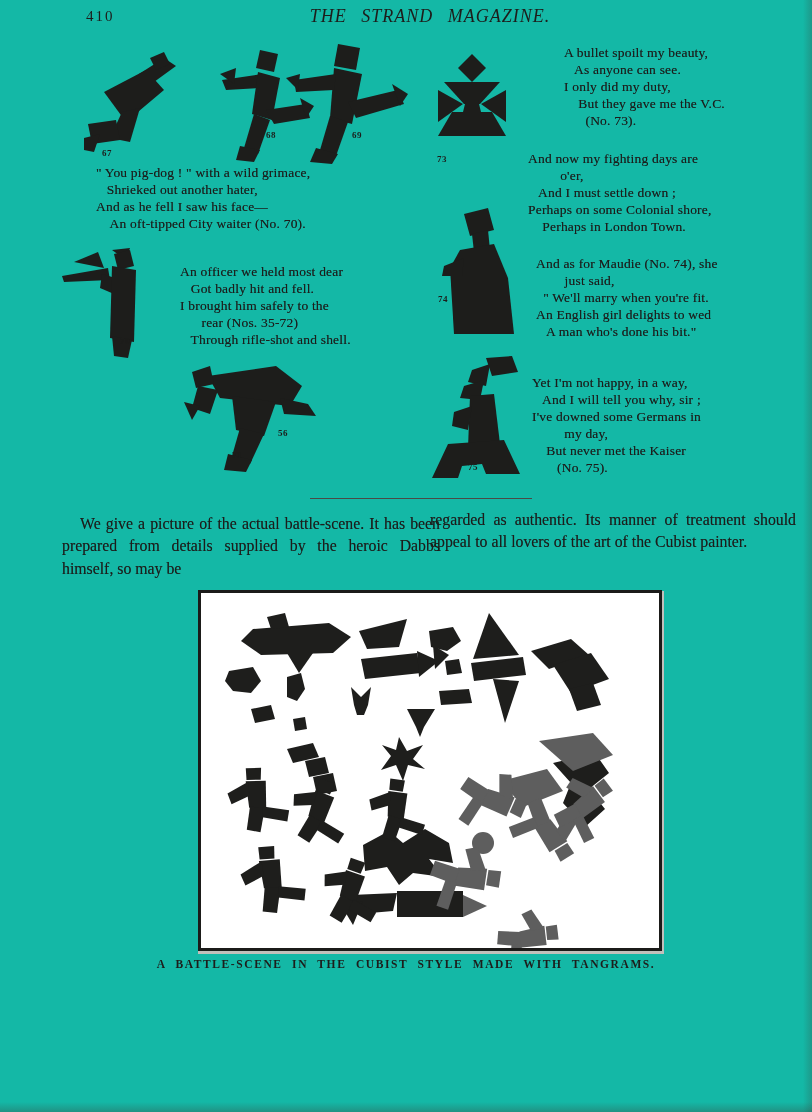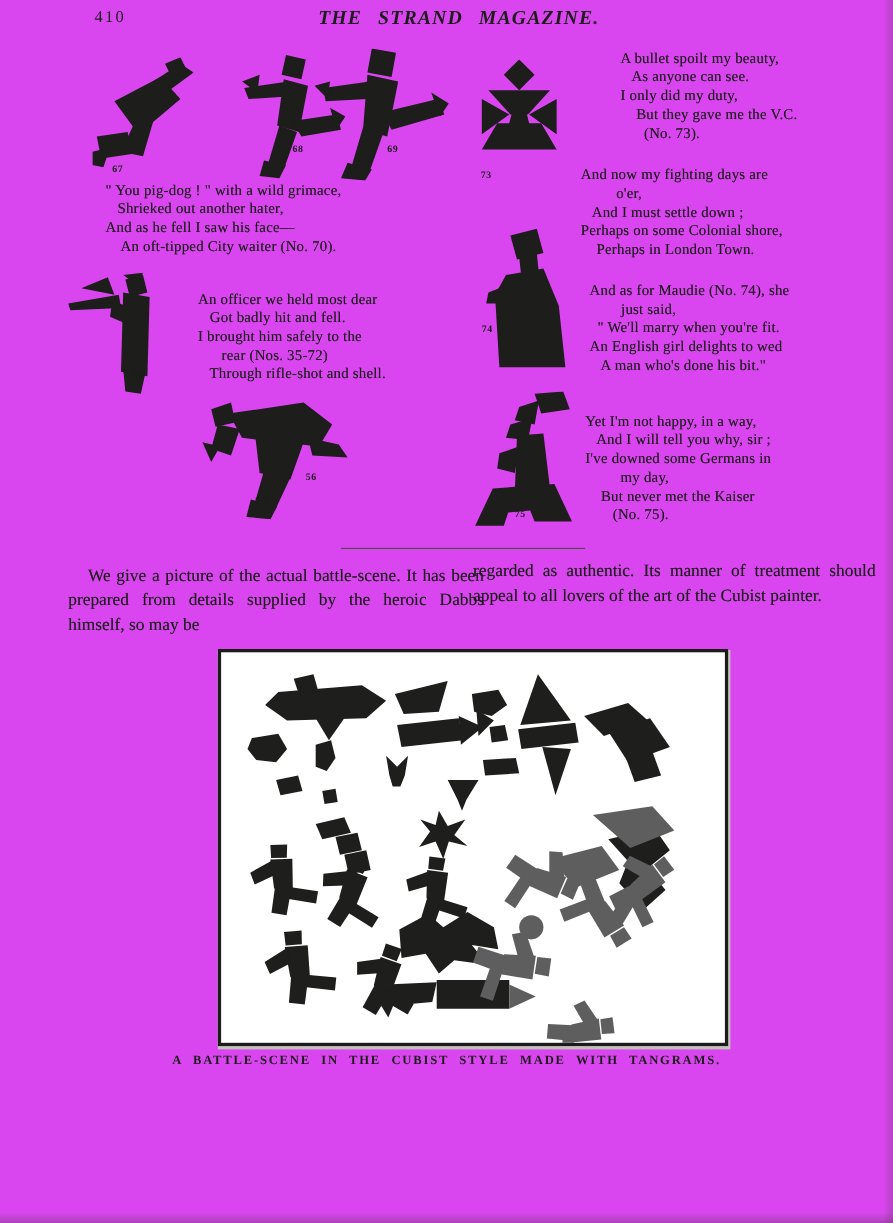--- a/index.html
+++ b/index.html
@@ -1,20 +1,20 @@
 <!DOCTYPE html>
 <html><head>
 <meta charset="utf-8">
 <style>
   html,body{margin:0;padding:0;background:#dddbd6;}
-  .page{position:relative;width:812px;height:1112px;background:#d946ef;
+  .page{position:relative;width:812px;height:1112px;background:#14b8a6;
         font-family:"Liberation Serif",serif;color:#1d1d1b;overflow:hidden;}
   .abs{position:absolute;}
   .pagenum{left:86px;top:8px;font-size:15px;letter-spacing:2px;}
-  .title{left:47px;top:6px;width:740px;text-align:center;font-style:italic;font-weight:bold;
+  .title{left:60px;top:6px;width:740px;text-align:center;font-style:italic;font-weight:normal;
          font-size:18px;letter-spacing:1px;word-spacing:9px;}
   .verse{white-space:pre;font-size:13.5px;line-height:1.26;letter-spacing:.2px;
          text-shadow:0 0 .4px rgba(20,20,20,.55);}
   .fig-label{font-size:9px;font-weight:bold;letter-spacing:.5px;}
   svg.fig{position:absolute;}
   svg.fig polygon,svg.fig circle{fill:#1d1d1b;}
   .divider{left:310px;top:498px;width:222px;height:1px;background:#4a4a46;}
   .bodycol{font-size:15.8px;line-height:1.42;text-align:justify;
            text-shadow:0 0 .4px rgba(20,20,20,.5);}
   .indent-first{text-indent:18px;}

